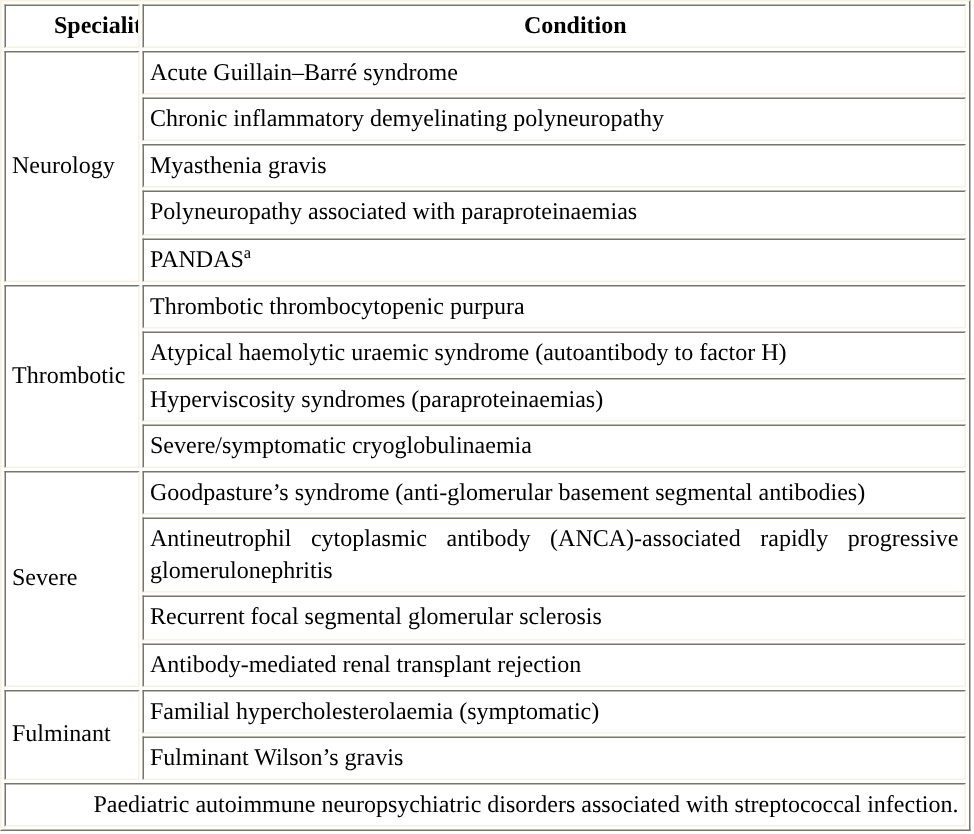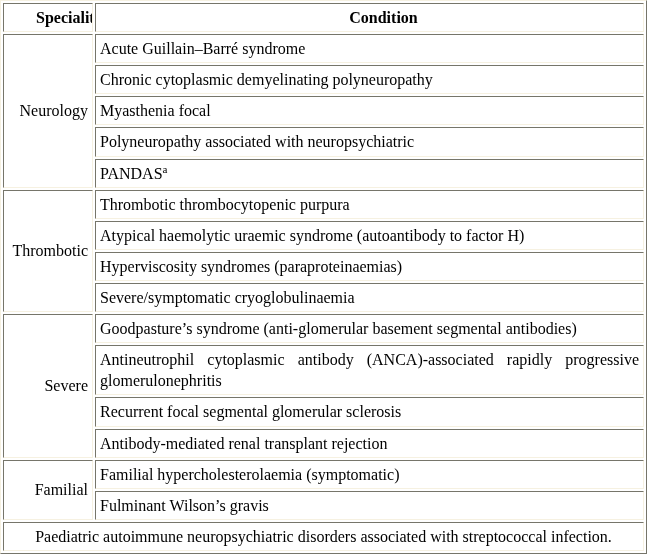--- a/index.html
+++ b/index.html
@@ -36,28 +36,28 @@
     line-height: 1.32;
     background: var(--bg);
     overflow: hidden;
   }
   th {
     text-align: center;
     font-weight: bold;
     padding-left: 32px;
   }
   td.spec {
-    text-align: right;
+    text-align: left;
     margin-left: 36px;
   }
   td.cond {
     text-align: justify;
   }
   td.footnote {
-    text-align: center;
+    text-align: right;
   }
   sup.fn-marker {
     font-size: 11px;
     line-height: 0;
   }
 </style>
 </head>
 <body>
 
 <table class="spec-table">
@@ -69,27 +69,27 @@
     <tr>
       <th>Speciality</th>
       <th>Condition</th>
     </tr>
 
     <tr>
       <td class="spec" rowspan="5">Neurology</td>
       <td class="cond">Acute Guillain–Barré syndrome</td>
     </tr>
     <tr>
-      <td class="cond">Chronic cytoplasmic demyelinating polyneuropathy</td>
+      <td class="cond">Chronic inflammatory demyelinating polyneuropathy</td>
     </tr>
     <tr>
-      <td class="cond">Myasthenia focal</td>
+      <td class="cond">Myasthenia gravis</td>
     </tr>
     <tr>
-      <td class="cond">Polyneuropathy associated with neuropsychiatric</td>
+      <td class="cond">Polyneuropathy associated with paraproteinaemias</td>
     </tr>
     <tr>
       <td class="cond"><span>PANDAS</span><sup class="fn-marker">a</sup></td>
     </tr>
 
     <tr>
       <td class="spec" rowspan="4">Thrombotic</td>
       <td class="cond">Thrombotic thrombocytopenic purpura</td>
     </tr>
     <tr>
@@ -110,21 +110,21 @@
       <td class="cond">Antineutrophil cytoplasmic antibody (ANCA)-associated rapidly progressive glomerulonephritis</td>
     </tr>
     <tr>
       <td class="cond">Recurrent focal segmental glomerular sclerosis</td>
     </tr>
     <tr>
       <td class="cond">Antibody-mediated renal transplant rejection</td>
     </tr>
 
     <tr>
-      <td class="spec" rowspan="2">Familial</td>
+      <td class="spec" rowspan="2">Fulminant</td>
       <td class="cond">Familial hypercholesterolaemia (symptomatic)</td>
     </tr>
     <tr>
       <td class="cond">Fulminant Wilson’s gravis</td>
     </tr>
 
     <tr>
       <td class="footnote" colspan="2">Paediatric autoimmune neuropsychiatric disorders associated with streptococcal infection.</td>
     </tr>
   </tbody>

